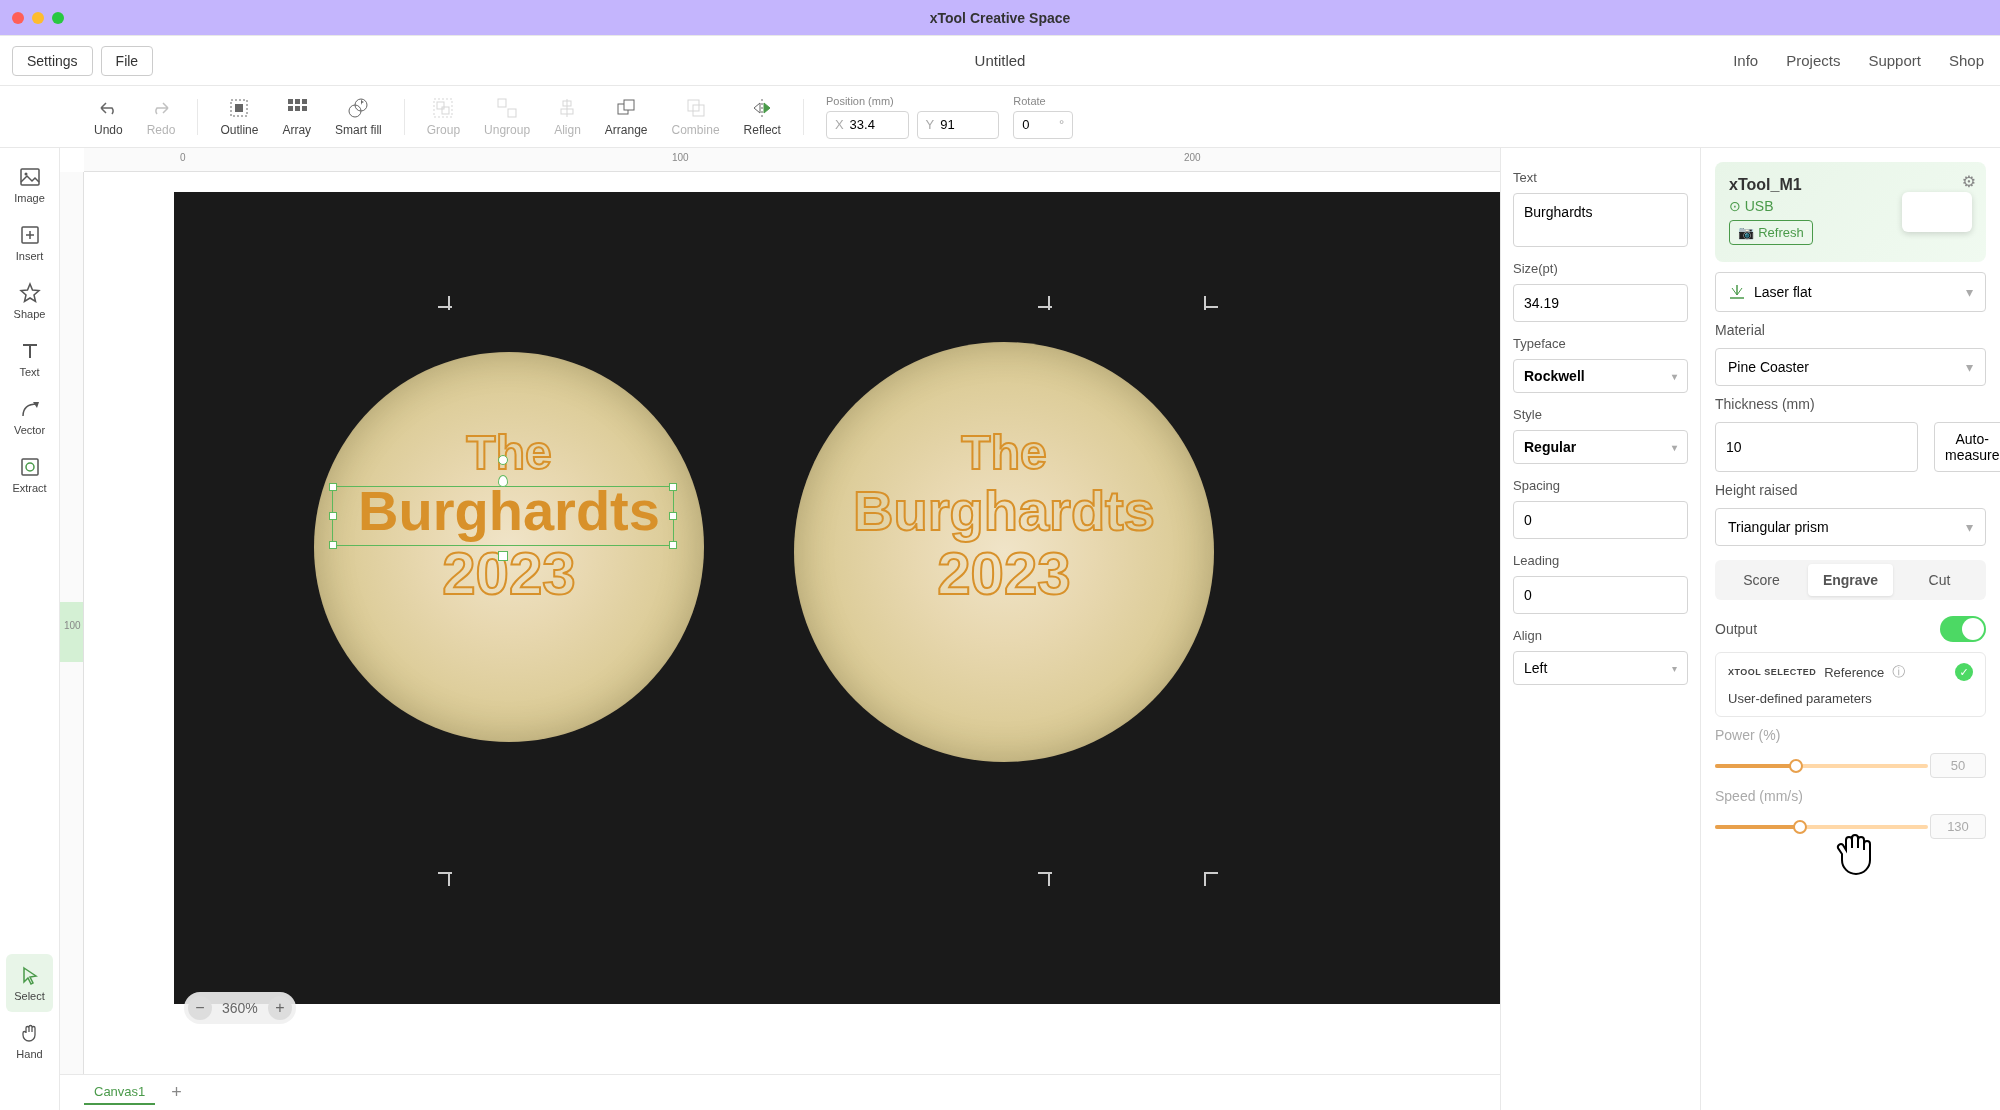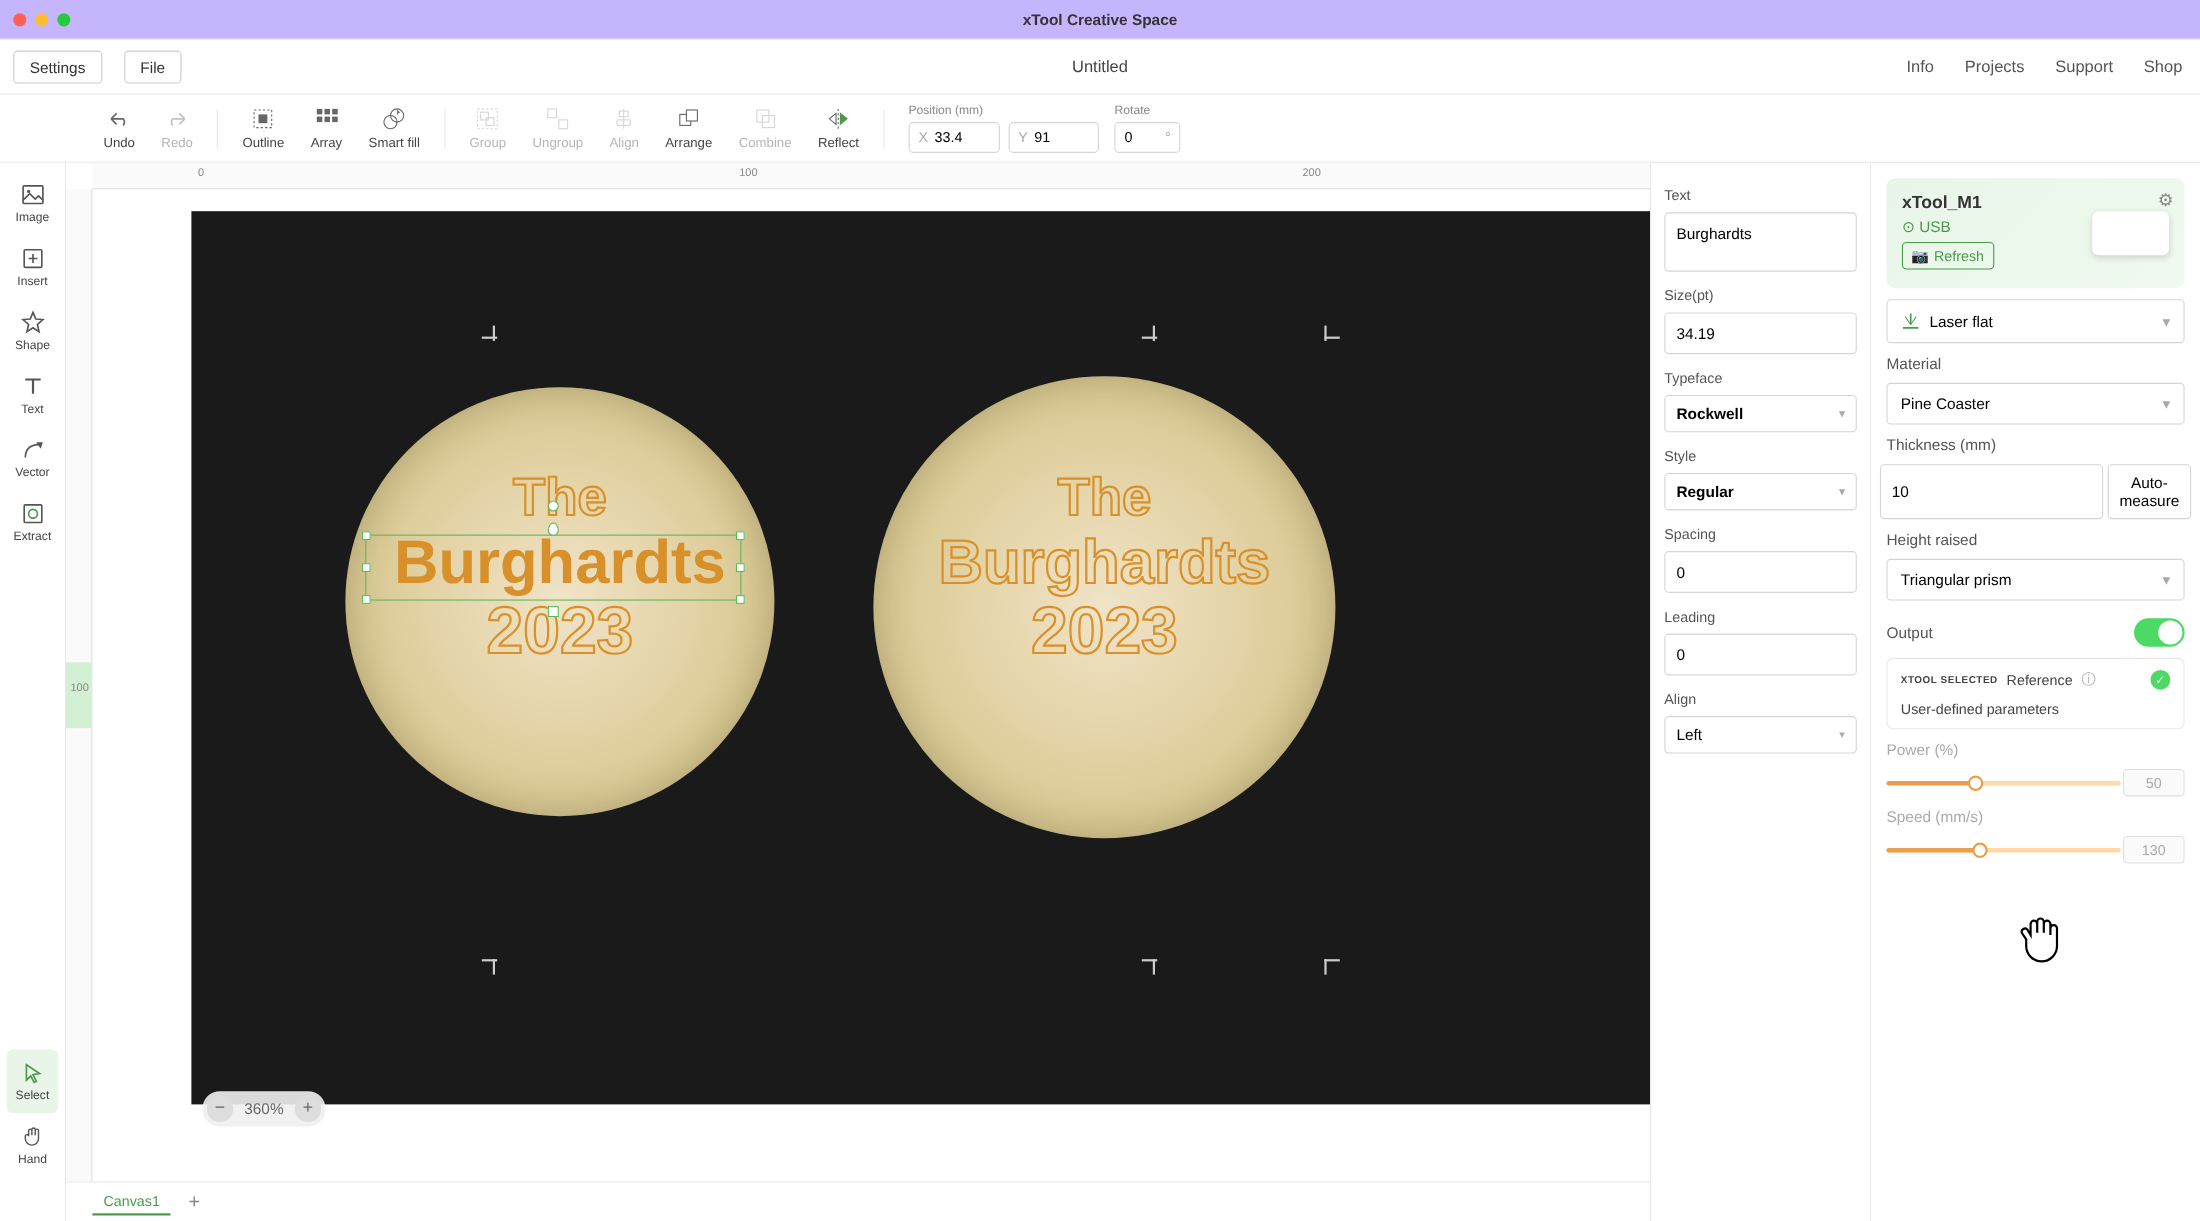--- a/index.html
+++ b/index.html
@@ -7,21 +7,21 @@
 
 .titlebar { height: 36px; background: #c4b5fd; display: flex; align-items: center; padding: 0 12px; position: relative; border-bottom: 1px solid #e8e8e8;}
 .traffic-lights { display: flex; gap: 8px; }
 .traffic-light { width: 12px; height: 12px; border-radius: 50%; }
 .tl-close { background: #ff5f57; }
 .tl-min { background: #febc2e; }
 .tl-max { background: #28c840; }
 .titlebar-title { position: absolute; left: 50%; transform: translateX(-50%); font-size: 14px; font-weight: 600; color: #333; }
 
 .menubar { height: 50px; background: #fff; display: flex; align-items: center; padding: 0 12px; border-bottom: 1px solid #e8e8e8; position: relative;}
-.menu-btn { padding: 6px 14px; border: 1px solid #ccc; border-radius: 4px; background: #fff; font-size: 14px; color: #333; cursor: pointer; margin-right: 20px; }
+.menu-btn { padding: 6px 14px; border: 1px solid #ccc; border-radius: 4px; background: #fff; font-size: 14px; color: #333; cursor: pointer; margin-right: 8px; }
 .menubar-title { position: absolute; left: 50%; transform: translateX(-50%); font-size: 15px; color: #444; font-weight: 500;}
 .menubar-right { position: absolute; right: 16px; display: flex; gap: 28px; }
 .menubar-right span { font-size: 15px; color: #555; cursor: pointer; }
 
 .toolbar { height: 62px; background: #fff; display: flex; align-items: center; padding: 0 0 0 84px; border-bottom: 1px solid #e8e8e8; gap: 4px; position: relative;}
 .tool-item { display: flex; flex-direction: column; align-items: center; justify-content: center; padding: 2px 10px; gap: 3px; cursor: pointer; }
 .tool-item.disabled { opacity: 0.4; cursor: default; }
 .tool-item .t-icon { width: 24px; height: 24px; display: flex; align-items: center; justify-content: center;}
 .tool-item span { font-size: 12px; color: #444; }
 .tool-sep { width: 1px; height: 36px; background: #e8e8e8; margin: 0 8px; }
@@ -91,21 +91,21 @@
 
 .right-panel-2 { width: 300px; background: #fff; border-left: 1px solid #e8e8e8; padding: 14px; display: flex; flex-direction: column; gap: 10px; overflow-y: auto;}
 .device-card { background: linear-gradient(135deg, #e8f5e8 0%, #f0faf0 100%); border-radius: 8px; padding: 14px; position: relative; min-height: 100px;}
 .device-name { font-size: 16px; font-weight: 600; color: #333; }
 .device-conn { color: #4a9a4a; font-size: 14px; display: flex; align-items: center; gap: 4px; margin-top: 4px;}
 .refresh-btn { display: inline-flex; align-items: center; gap: 4px; border: 1px solid #4a9a4a; color: #4a9a4a; border-radius: 4px; padding: 4px 8px; font-size: 13px; margin-top: 6px; cursor: pointer;}
 .device-img { position: absolute; right: 14px; top: 30px; width: 70px; height: 40px; background: #fff; border-radius: 6px; box-shadow: 0 2px 6px rgba(0,0,0,0.15);}
 .device-gear { position: absolute; right: 10px; top: 10px; color: #888; cursor: pointer;}
 .rp2-select { border: 1px solid #d5d5d5; border-radius: 4px; padding: 10px 12px; font-size: 14px; background: #fff; display: flex; align-items: center; gap: 8px; justify-content: space-between;}
 .rp2-label { font-size: 14px; color: #555; }
-.rp2-row { display: flex; gap: 4px; justify-content: center; }
+.rp2-row { display: flex; gap: 16px; }
 .rp2-row .rp2-input { flex: 1;}
 .rp2-input { border: 1px solid #d5d5d5; border-radius: 4px; padding: 8px 10px; font-size: 14px; background: #fff;}
 .auto-btn { border: 1px solid #d5d5d5; border-radius: 4px; padding: 8px 10px; font-size: 14px; background: #fff; cursor: pointer;}
 .mode-tabs { display: flex; background: #f4f4f4; border-radius: 6px; padding: 4px; gap: 4px; margin-top: 4px;}
 .mode-tab { flex: 1; text-align: center; padding: 8px 0; font-size: 14px; color: #555; cursor: pointer; border-radius: 4px;}
 .mode-tab.active { background: #fff; box-shadow: 0 1px 3px rgba(0,0,0,0.1); font-weight: 600;}
 .output-row { display: flex; justify-content: space-between; align-items: center; margin-top: 6px;}
 .toggle { width: 46px; height: 26px; background: #4cd964; border-radius: 13px; position: relative; cursor: pointer;}
 .toggle::after { content: ''; position: absolute; width: 22px; height: 22px; background: #fff; border-radius: 50%; top: 2px; right: 2px;}
 .ref-box { border: 1px solid #e8e8e8; border-radius: 6px; padding: 10px 12px; display: flex; flex-direction: column; gap: 10px;}
@@ -460,20 +460,25 @@
     <div class="rp2-label">Thickness (mm)</div>
     <div class="rp2-row">
       <input class="rp2-input" value="10" style="">
       <button class="auto-btn">Auto-measure</button>
     </div>
     <div class="rp2-label">Height raised</div>
     <div class="rp2-select">
         <span>Triangular prism</span>
         <span class="chev" style="color:#aaa">▾</span>
       </div>
+    <div class="mode-tabs">
+      <div class="mode-tab">Score</div>
+      <div class="mode-tab active">Engrave</div>
+      <div class="mode-tab">Cut</div>
+    </div>
     <div class="output-row">
       <span class="rp2-label">Output</span>
       <div class="toggle"></div>
     </div>
     <div class="ref-box">
       <div class="ref-row">
         <span style="font-size:9px; line-height:1; font-weight:700; letter-spacing:0.5px;">XTOOL SELECTED</span>
         <span>Reference</span>
         <span style="color:#aaa">ⓘ</span>
         <span class="ref-check">✓</span>

